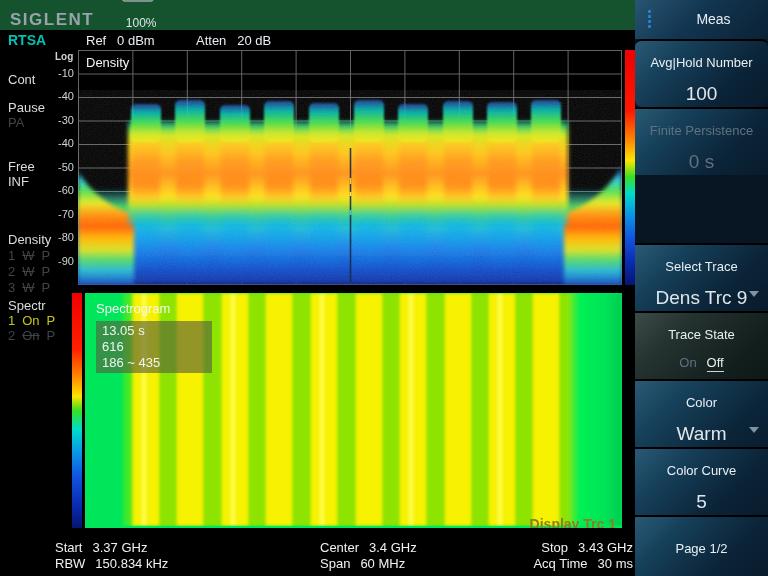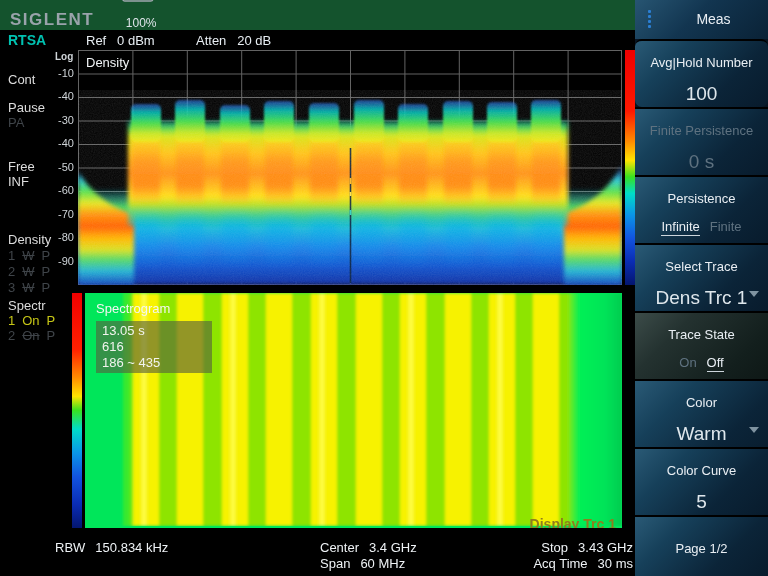--- a/index.html
+++ b/index.html
@@ -324,20 +324,21 @@
     <div class="spectro-title">Spectrogram</div>
     <div class="marker-box">
       <div>13.05 s</div>
       <div>616</div>
       <div>186 ~ 435</div>
     </div>
     <div class="spectro-trace">Display Trc 1</div>
   </div>
 
   <div class="foot" style="left:55px;top:540px;">
+    <div><b>Start</b><span>3.37 GHz</span></div>
     <div><b>RBW</b><span>150.834 kHz</span></div>
   </div>
   <div class="foot" style="left:320px;top:540px;">
     <div><b>Center</b><span>3.4 GHz</span></div>
     <div><b>Span</b><span>60 MHz</span></div>
   </div>
   <div class="foot" style="right:133px;top:540px;text-align:right;padding-right:2px;">
     <div><b>Stop</b><span>3.43 GHz</span></div>
     <div><b>Acq Time</b><span>30 ms</span></div>
   </div>
@@ -353,30 +354,23 @@
       <div class="lab">Meas</div>
     </div>
     <div class="mbtn" style="top:39px;height:68px;border-radius:7px;">
       <div class="lab">Avg|Hold Number</div>
       <div class="val">100</div>
     </div>
     <div class="mbtn disabled" style="top:107px;height:68px;">
       <div class="lab">Finite Persistence</div>
       <div class="val">0 s</div>
     </div>
-    <div class="mbtn" style="top:175px;height:68px;">
-      <div class="lab">Persistence</div>
-      <div class="opts">
-        <span class="opt-sel">Infinite</span>
-        <span class="opt-dim">Finite</span>
-      </div>
-    </div>
     <div class="mbtn" style="top:243px;height:68px;">
       <div class="lab">Select Trace</div>
-      <div class="val"><span>Dens Trc 1</span>
+      <div class="val"><span>Dens Trc 9</span>
         <span class="drop"></span></div>
     </div>
     <div class="mbtn gray" style="top:311px;height:68px;">
       <div class="lab">Trace State</div>
       <div class="opts">
         <span class="opt-dim">On</span>
         <span class="opt-sel">Off</span>
       </div>
     </div>
     <div class="mbtn" style="top:379px;height:88px;">

